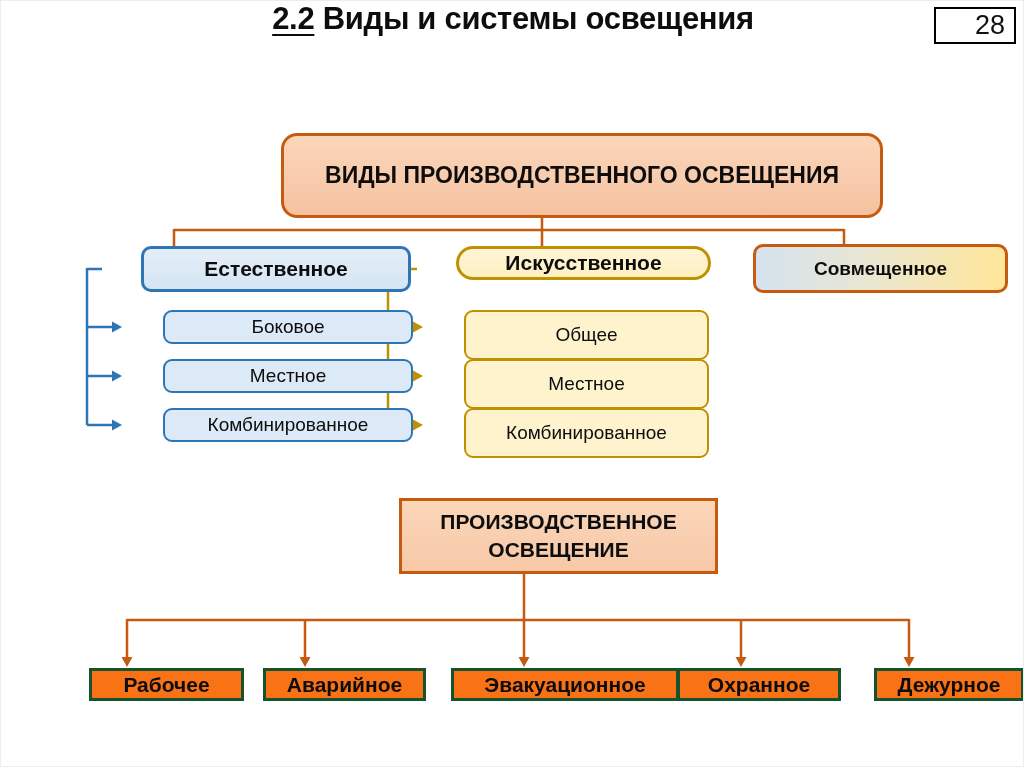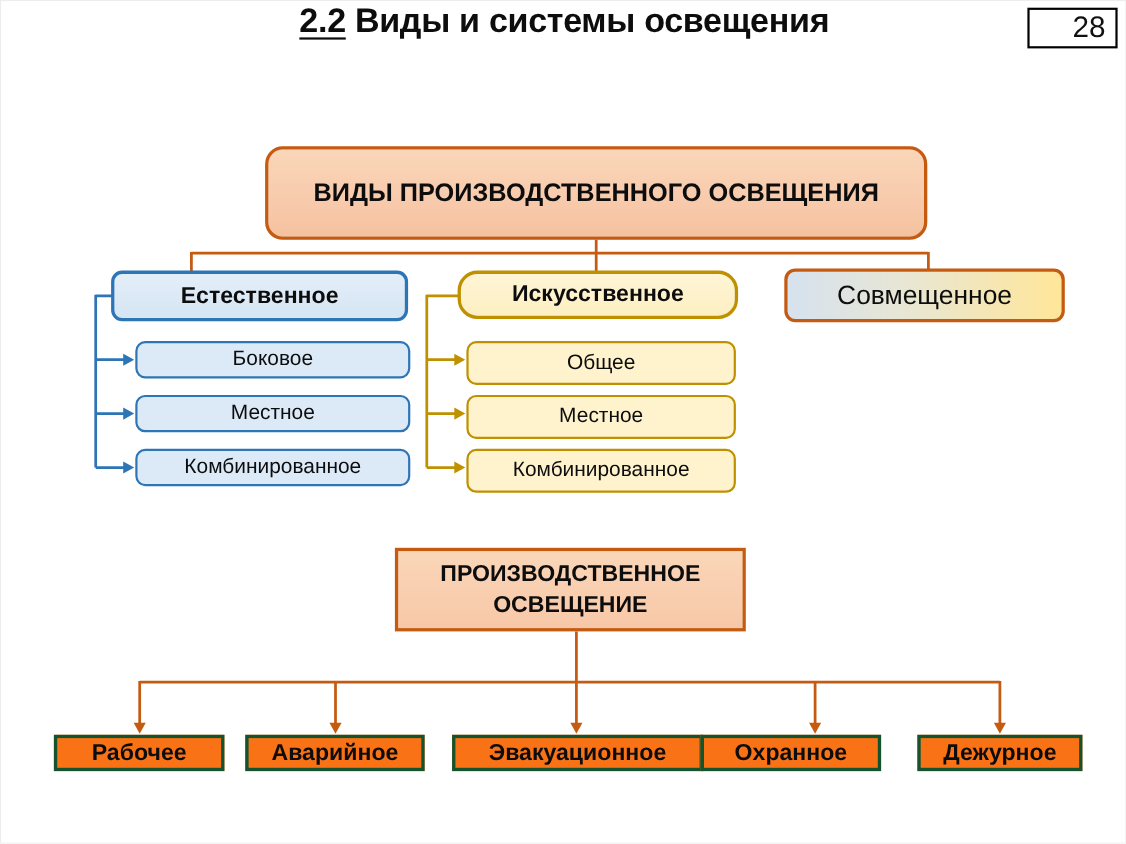--- a/index.html
+++ b/index.html
@@ -27,55 +27,55 @@
   .page-number {
     left: 933px; top: 6px; width: 82px; height: 37px;
     border: 2px solid #000;
     display: flex; align-items: center; justify-content: flex-end;
     padding-right: 9px;
     font-size: 27px; color: #111; background: #fff;
   }
 
   .node {
     display: flex; align-items: center; justify-content: center;
-    text-align: center; color: #0d0d0d;
+    text-align: center; color: #0d0d0d; margin-left: 40px;
   }
 
   .root1 {
     left: 240px; top: 132px; width: 602px; height: 85px;
     border: 3px solid #C55A11; border-radius: 16px;
     background: linear-gradient(180deg, #FAD6B8 0%, #F8CBAD 55%, #F5C29F 100%);
     font-size: 23px; font-weight: bold;
   }
   .hdr-natural {
     left: 100px; top: 245px; width: 270px; height: 46px;
     border: 3px solid #2E75B6; border-radius: 10px;
     background: linear-gradient(180deg, #E4EEF8 0%, #D5E5F4 100%);
     font-size: 21px; font-weight: bold;
   }
   .hdr-artificial {
-    left: 415px; top: 245px; width: 255px; height: 44px;
+    left: 415px; top: 245px; width: 255px; height: 34px;
     border: 3px solid #BF9000; border-radius: 18px;
     background: linear-gradient(180deg, #FFF5D6 0%, #FDEFC2 100%);
     font-size: 21px; font-weight: bold;
   }
   .hdr-combined {
     left: 712px; top: 243px; width: 255px; height: 49px;
     border: 3px solid #C55A11; border-radius: 10px;
     background: linear-gradient(90deg, #D6E2EF 0%, #E9E6D2 45%, #FFE699 100%);
-    font-size: 24px; font-weight: normal;
+    font-size: 19px; font-weight: bold;
   }
   .sub-blue {
     left: 122px; width: 250px; height: 34px;
     border: 2.5px solid #2E75B6; border-radius: 9px;
     background: #DCEAF8;
     font-size: 19px;
   }
   .sub-gold {
-    left: 423px; width: 245px; height: 40px;
+    left: 423px; width: 245px; height: 50px;
     border: 2.5px solid #BF9000; border-radius: 9px;
     background: #FFF3CE;
     font-size: 19px;
   }
   .row1 { top: 309px; } .row2 { top: 358px; } .row3 { top: 407px; }
 
   .root2 {
     left: 358px; top: 497px; width: 319px; height: 76px;
     border: 3px solid #C55A11;
     background: linear-gradient(180deg, #FAD6B8 0%, #F7C8A8 100%);

